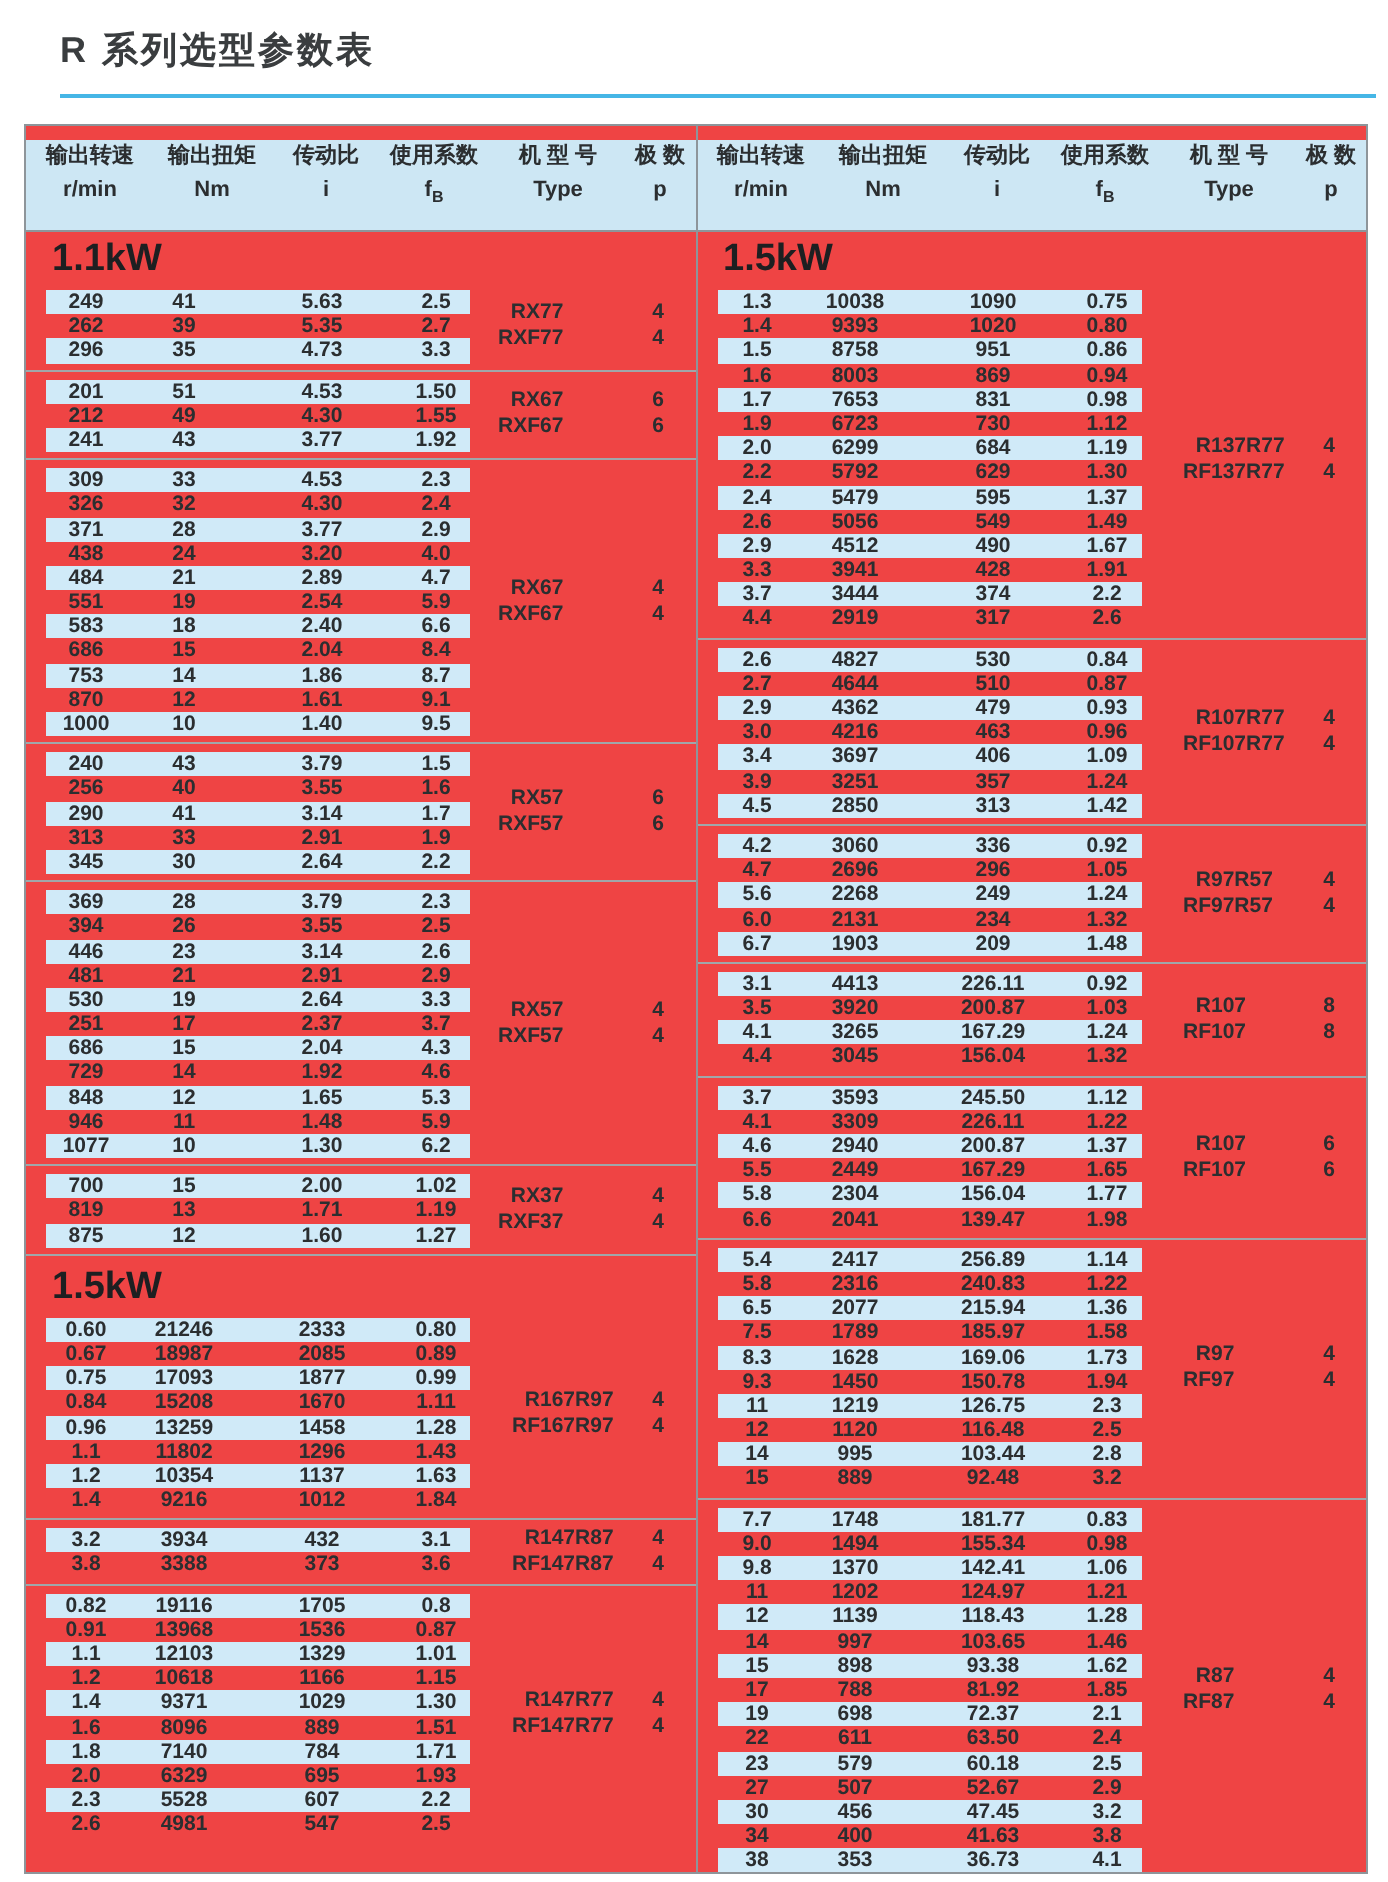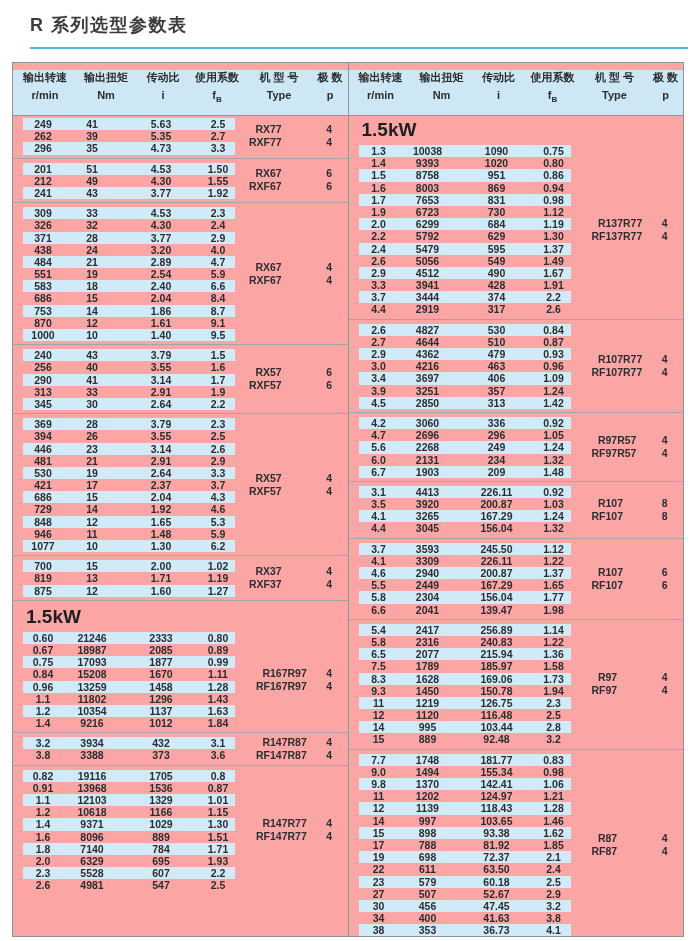--- a/index.html
+++ b/index.html
@@ -18,21 +18,21 @@
   }
   .title-rule{
     position:absolute;left:30px;top:47px;
     width:658px;height:2px;background:#45b6e6;
   }
   .param-table{
     position:absolute;left:12px;top:62px;
     width:670px;height:873px;
     border:1px solid #8e959a;
     display:flex;
-    background:#fca5a5;
+    background:#ef4444;
   }
   .half{flex:1 1 0;position:relative;min-width:0;}
   .half.left{border-right:1px solid #8e959a;}
   .thead{
     height:45px;background:#cde7f4;
     border-bottom:1px solid #8e959a;
   }
   .hrow{
     display:grid;
     grid-template-columns:64px 58px 56px 52px 72px 30px;
@@ -92,20 +92,21 @@
           <div class="hrow units">
             <span>r/min</span>
             <span>Nm</span>
             <span>i</span>
             <span>f<sub>B</sub></span>
             <span>Type</span>
             <span>p</span>
           </div>
         </div>
       <div class="tbody">
+          <div class="section-heading">1.1kW</div>
           <div class="block">
             <div class="row stripe">
               <span>249</span>
               <span>41</span>
               <span>5.63</span>
               <span>2.5</span>
             </div>
             <div class="row">
               <span>262</span>
               <span>39</span>
@@ -316,21 +317,21 @@
               <span>2.91</span>
               <span>2.9</span>
             </div>
             <div class="row stripe">
               <span>530</span>
               <span>19</span>
               <span>2.64</span>
               <span>3.3</span>
             </div>
             <div class="row">
-              <span>421</span>
+              <span>251</span>
               <span>17</span>
               <span>2.37</span>
               <span>3.7</span>
             </div>
             <div class="row stripe">
               <span>686</span>
               <span>15</span>
               <span>2.04</span>
               <span>4.3</span>
             </div>

